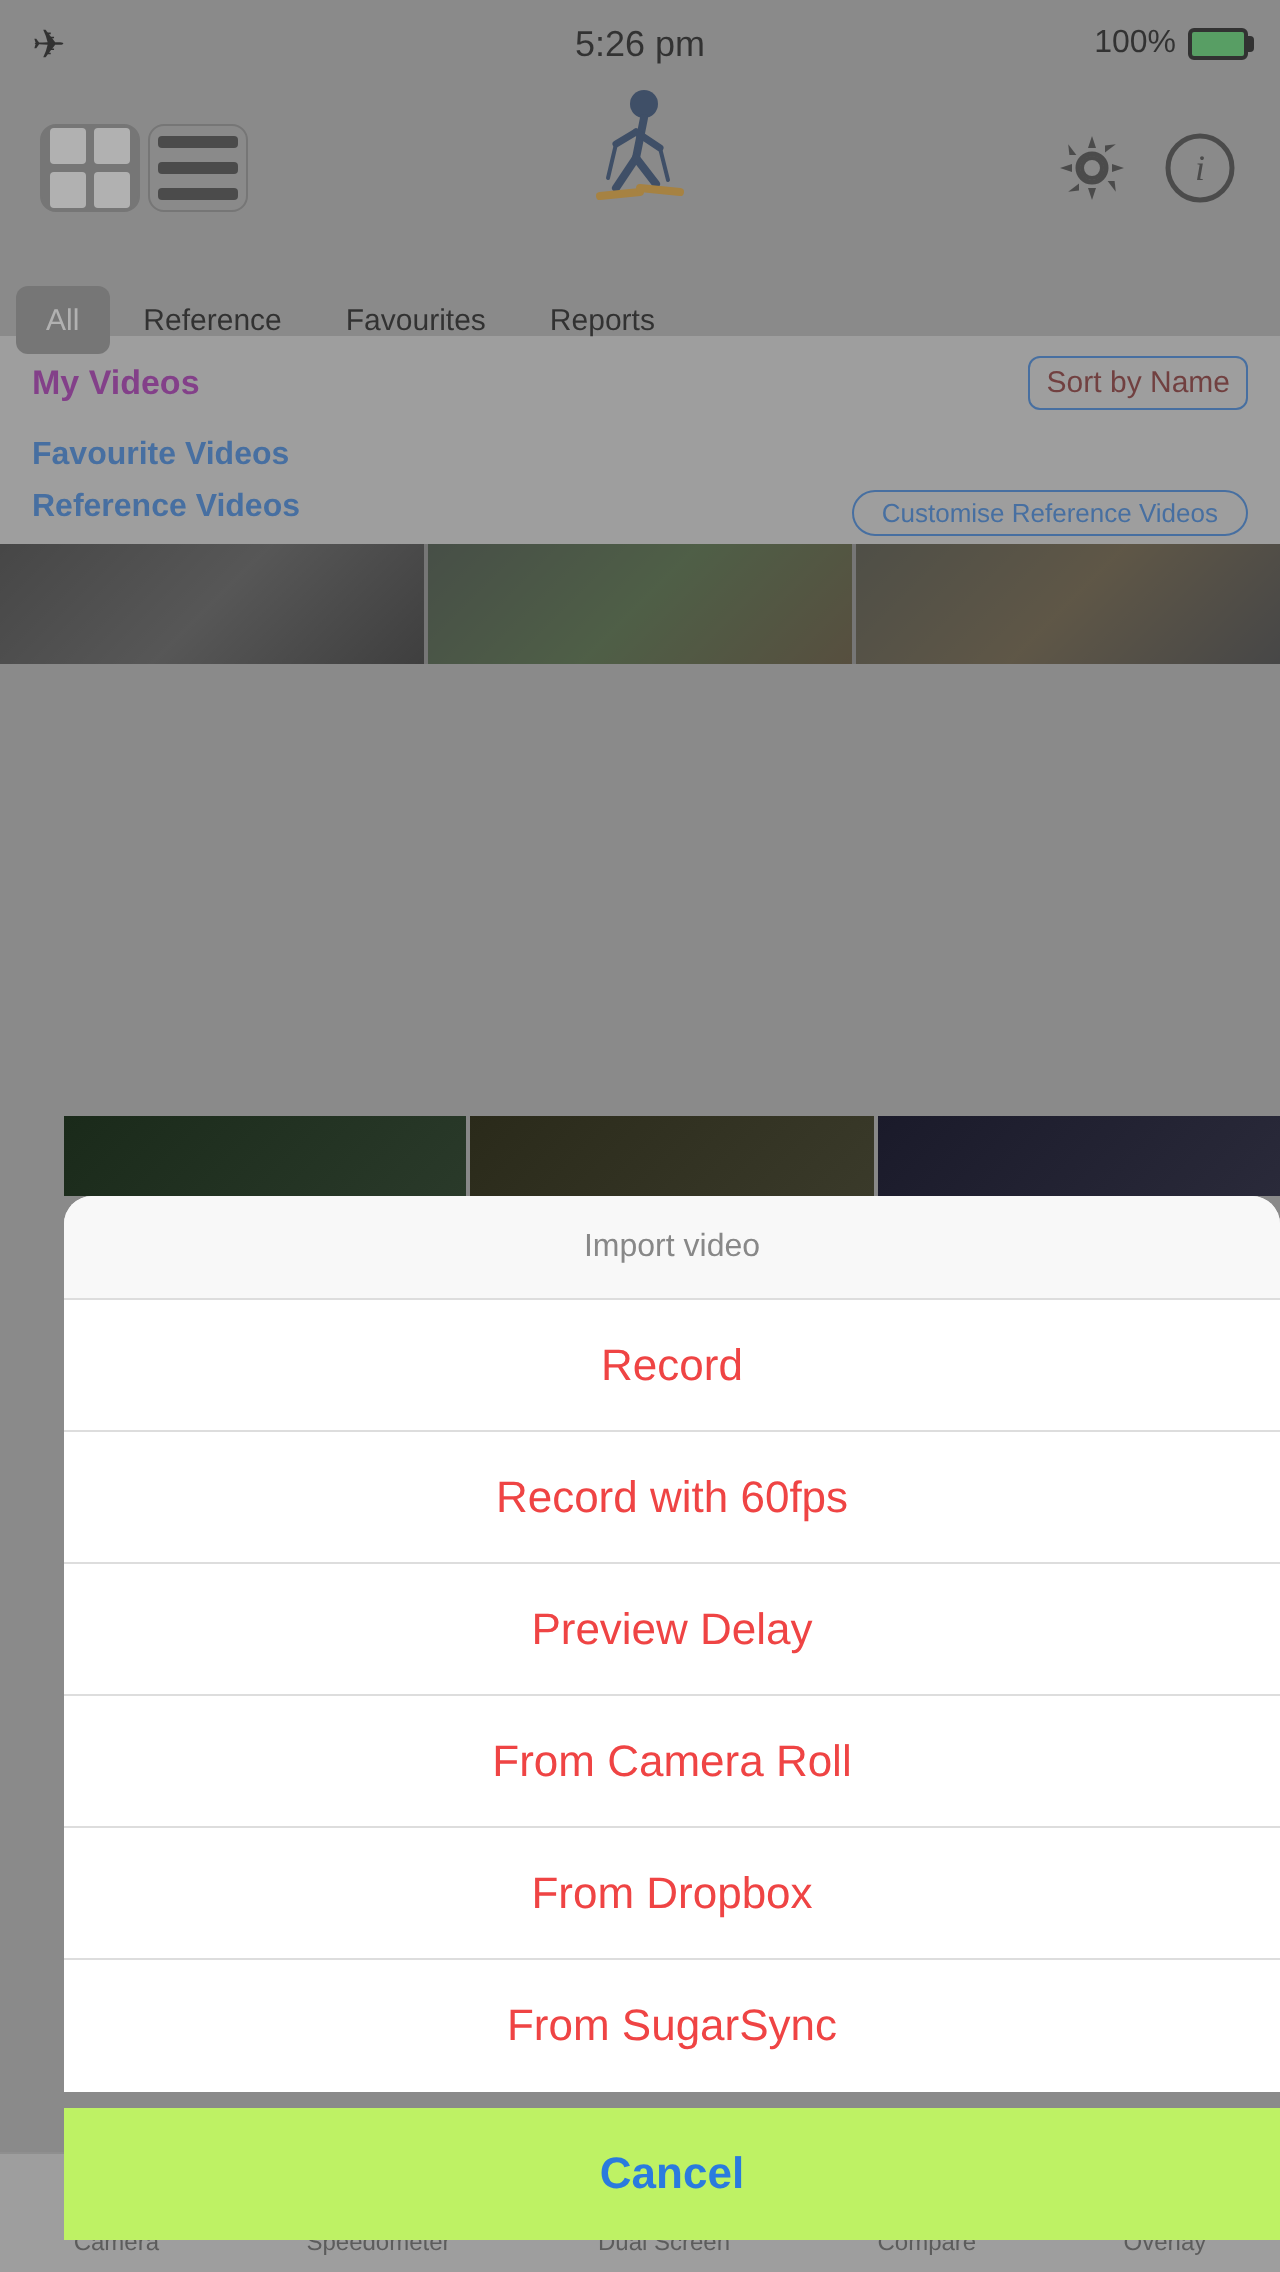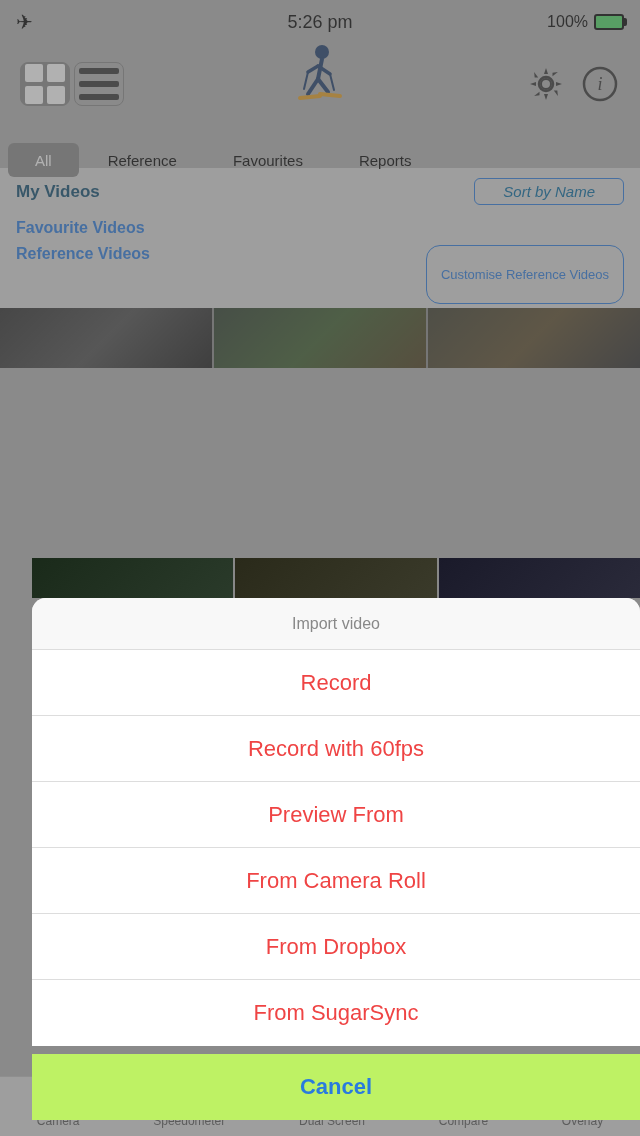--- a/index.html
+++ b/index.html
@@ -114,21 +114,21 @@
     .tabs {
       height: 44px;
       background: #b0b0b0;
       display: flex;
       align-items: center;
       padding: 0 8px;
       gap: 2px;
     }
     .tab {
       height: 34px;
-      padding: 0 26px;
+      padding: 0 14px;
       border-radius: 6px;
       display: flex;
       align-items: center;
       justify-content: center;
       font-size: 15px;
       cursor: pointer;
       color: #000;
       border: 1px solid transparent;
       margin-top: 28px;
     }
@@ -142,48 +142,47 @@
     .filter-bar {
       background: #d8d8d8;
       padding: 10px 16px;
       display: flex;
       align-items: center;
       justify-content: space-between;
     }
     .filter-title {
       font-size: 17px;
       font-weight: bold;
-      color: #0c4a6e;
+      color: #a21caf;
     }
     .sort-btn {
       border: 1.5px solid #2a7bde;
       border-radius: 6px;
-      padding: 4px 28px;
+      padding: 4px 8px;
       font-size: 15px;
-      color: #0369a1;
+      color: #7f1d1d;
       background: transparent;
       cursor: pointer;
-      font-style: italic;
     }
 
     
     .subtitle-row {
       background: #d8d8d8;
       padding: 4px 16px 4px 16px;
       font-size: 16px;
       font-weight: bold;
       color: #2a7bde;
       display: flex;
       align-items: flex-start;
       justify-content: space-between;
     }
     .customise-btn {
       border: 1.5px solid #2a7bde;
       border-radius: 14px;
-      padding: 21px 14px;
+      padding: 3px 14px;
       font-size: 13px;
       color: #2a7bde;
       background: transparent;
       cursor: pointer;
     }
 
     
     .thumbnails-row {
       display: flex;
       gap: 2px;
@@ -429,21 +428,21 @@
   <div class="action-sheet-main">
     <div class="action-sheet-title">Import video</div>
 
     <div class="action-sheet-item">
       <span>Record</span>
     </div>
     <div class="action-sheet-item">
       <span>Record with 60fps</span>
     </div>
     <div class="action-sheet-item">
-      <span>Preview From</span>
+      <span>Preview Delay</span>
     </div>
     <div class="action-sheet-item">
       <span>From Camera Roll</span>
     </div>
     <div class="action-sheet-item">
       <span>From Dropbox</span>
     </div>
     <div class="action-sheet-item">
       <span>From SugarSync</span>
     </div>

